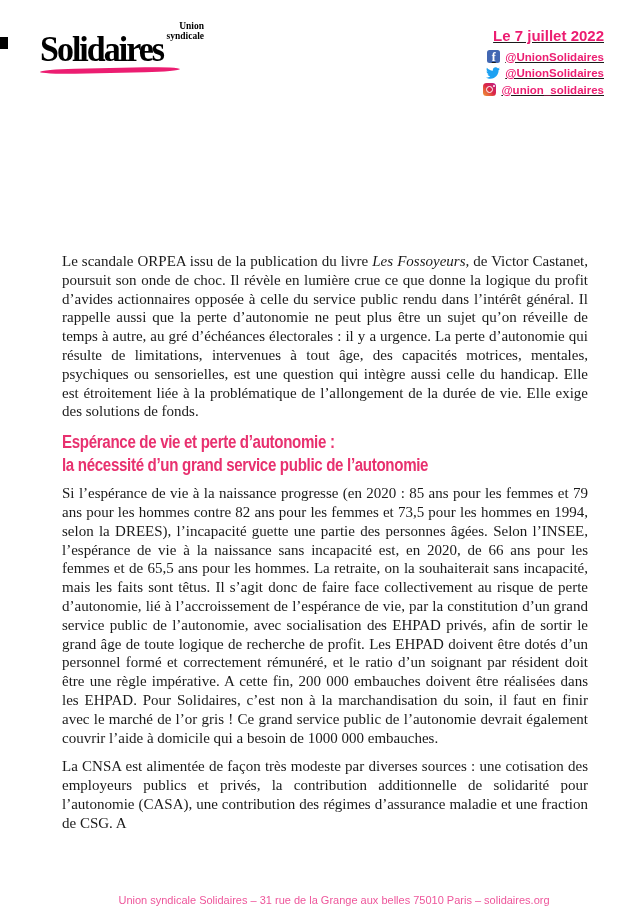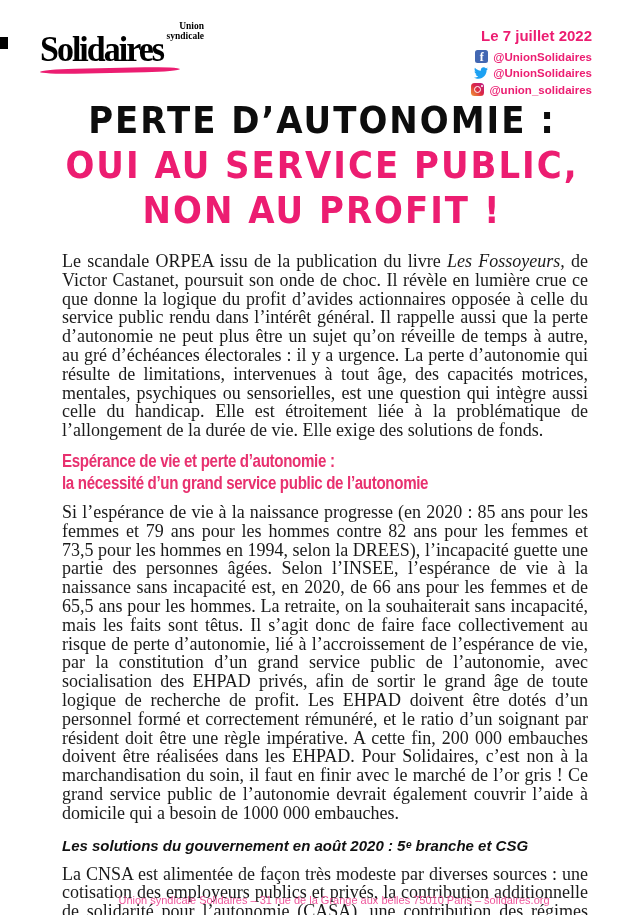--- a/index.html
+++ b/index.html
@@ -26,22 +26,23 @@
     font-family:"Liberation Serif",serif;font-weight:bold;
     font-size:34px;line-height:34px;color:#000;letter-spacing:-2px;
     transform:scaleY(1.05);transform-origin:left top;
   }
   .logo-underline{
     margin-top:2px;width:140px;height:5px;
     border-radius:50% / 100%;
     transform:rotate(-1.2deg);
   }
   .header-right{
-    position:absolute;right:52px;top:27px;text-align:right;
+    position:absolute;right:40px;top:27px;text-align:right;
     font-family:"Liberation Sans",sans-serif;
+    text-decoration:underline;
   }
   .date{font-size:15px;font-weight:bold;margin-bottom:6px;}
   .social-row{
     display:flex;justify-content:flex-end;align-items:center;
     gap:5px;margin-bottom:3px;
     font-size:11.5px;font-weight:bold;
   }
   .icon-fb{
     width:13px;height:13px;border-radius:2.5px;background:#4267b2;
     color:#fff;font-family:"Liberation Serif",serif;font-weight:bold;
@@ -65,21 +66,21 @@
   .title{position:absolute;top:98px;left:0;width:100%;text-align:center;
     font-family:"DejaVu Sans",sans-serif;font-weight:800;}
   .title-line{
     display:inline-block;font-size:34px;line-height:45px;letter-spacing:2px;
     transform:scaleY(1.12);transform-origin:center;
   }
 
   
   .body{position:absolute;left:62px;top:252px;width:526px;}
   .para{
-    font-size:18px;line-height:18.8px;text-align:justify;margin:0 0 10px 0;
+    font-size:15px;line-height:18.8px;text-align:justify;margin:0 0 10px 0;
   }
   .para .em{font-style:italic;}
   .section-heading{
     font-family:"Liberation Sans",sans-serif;font-weight:bold;
     font-size:18px;line-height:22.5px;margin:10px 0 8px 0;
   }
   .section-heading .hl{
     display:inline-block;transform:scaleX(0.84);transform-origin:left center;
     letter-spacing:-0.4px;white-space:nowrap;
   }
@@ -121,39 +122,33 @@
         <path fill="#1da1f2" d="M23.954 4.569c-.885.389-1.83.654-2.825.775 1.014-.611 1.794-1.574 2.163-2.723-.951.555-2.005.959-3.127 1.184-.896-.959-2.173-1.559-3.591-1.559-2.717 0-4.92 2.203-4.92 4.917 0 .39.045.765.127 1.124C7.691 8.094 4.066 6.13 1.64 3.161c-.427.722-.666 1.561-.666 2.475 0 1.71.87 3.213 2.188 4.096-.807-.026-1.566-.248-2.228-.616v.061c0 2.385 1.693 4.374 3.946 4.827-.413.111-.849.171-1.296.171-.314 0-.615-.03-.916-.086.631 1.953 2.445 3.377 4.604 3.417-1.68 1.319-3.809 2.105-6.102 2.105-.39 0-.779-.023-1.17-.067 2.189 1.394 4.768 2.209 7.557 2.209 9.054 0 13.999-7.496 13.999-13.986 0-.209 0-.42-.015-.63.961-.689 1.8-1.56 2.46-2.548l-.047-.02z"></path>
       </svg>
       <span>@UnionSolidaires</span>
     </div>
     <div class="social-row" style="color:#ec1d71;">
       <span class="icon-ig"></span>
       <span>@union_solidaires</span>
     </div>
   </div>
 
-  <div class="title">
-    <div><span class="title-line" style="color:#0d0d0d;">PERTE D’AUTONOMIE :</span></div>
-    <div><span class="title-line" style="color:#ec1d71;">OUI AU SERVICE PUBLIC,</span></div>
-    <div><span class="title-line" style="color:#ec1d71;">NON AU PROFIT !</span></div>
-  </div>
 
   <div class="body">
 
     <p class="para"><span>Le scandale ORPEA issu de la publication du livre </span><span class="em">Les Fossoyeurs,</span><span> de Victor Castanet, poursuit son onde de choc. Il révèle en lumière crue ce que donne la logique du profit d’avides actionnaires opposée à celle du service public rendu dans l’intérêt général. Il rappelle aussi que la perte d’autonomie ne peut plus être un sujet qu’on réveille de temps à autre, au gré d’échéances électorales : il y a urgence. La perte d’autonomie qui résulte de limitations, intervenues à tout âge, des capacités motrices, mentales, psychiques ou sensorielles, est une question qui intègre aussi celle du handicap. Elle est étroitement liée à la problématique de l’allongement de la durée de vie. Elle exige des solutions de fonds.</span></p>
 
     <div class="section-heading" style="color:#e8316f;">
       <span class="hl">Espérance de vie et perte d’autonomie :</span><br>
       <span class="hl">la nécessité d’un grand service public de l’autonomie</span>
     </div>
 
     <p class="para">Si l’espérance de vie à la naissance progresse (en 2020 : 85 ans pour les femmes et 79 ans pour les hommes contre 82 ans pour les femmes et 73,5 pour les hommes en 1994, selon la DREES), l’incapacité guette une partie des personnes âgées. Selon l’INSEE, l’espérance de vie à la naissance sans incapacité est, en 2020, de 66 ans pour les femmes et de 65,5 ans pour les hommes. La retraite, on la souhaiterait sans incapacité, mais les faits sont têtus. Il s’agit donc de faire face collectivement au risque de perte d’autonomie, lié à l’accroissement de l’espérance de vie, par la constitution d’un grand service public de l’autonomie, avec socialisation des EHPAD privés, afin de sortir le grand âge de toute logique de recherche de profit. Les EHPAD doivent être dotés d’un personnel formé et correctement rémunéré, et le ratio d’un soignant par résident doit être une règle impérative. A cette fin, 200 000 embauches doivent être réalisées dans les EHPAD. Pour Solidaires, c’est non à la marchandisation du soin, il faut en finir avec le marché de l’or gris ! Ce grand service public de l’autonomie devrait également couvrir l’aide à domicile qui a besoin de 1000 000 embauches.</p>
 
 
-    <div class="subheading">Les solutions du gouvernement en août 2020 : 5ᵉ branche et CSG</div>
 
 
     <p class="para">La CNSA est alimentée de façon très modeste par diverses sources : une cotisation des employeurs publics et privés, la contribution additionnelle de solidarité pour l’autonomie (CASA), une contribution des régimes d’assurance maladie et une fraction de CSG. A</p>
 
   </div>
 
   <div class="footer" style="color:#ee569b;padding-left:12px;">Union syndicale Solidaires – 31 rue de la Grange aux belles 75010 Paris – solidaires.org</div>
 
 </div>
 

